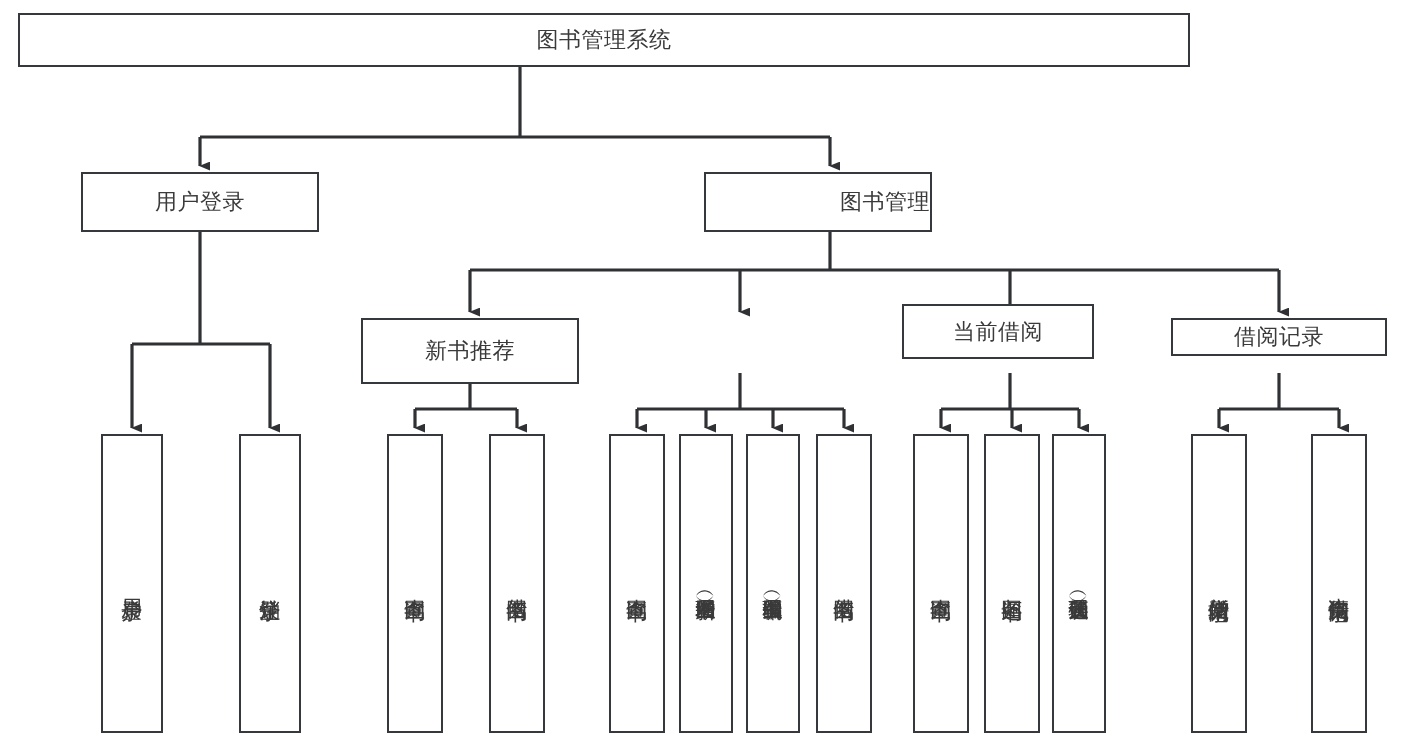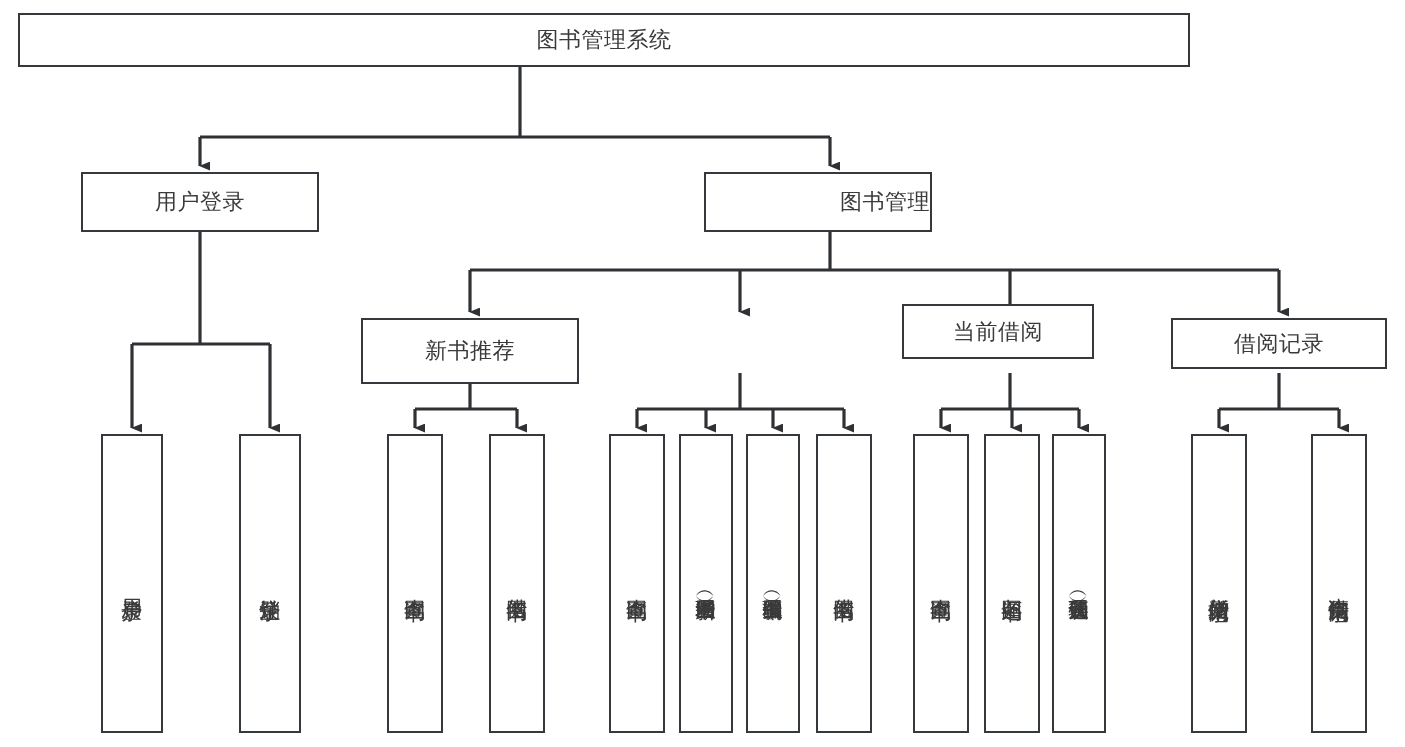--- a/index.html
+++ b/index.html
@@ -134,21 +134,21 @@
   <div class="node-box" style="left: 704px; top: 172px; width: 228px; height: 60px; border-color: rgb(53, 56, 60); justify-content: flex-end;">
     <span class="node-label-h" style="color: rgb(58, 58, 58);">图书管理</span>
   </div>
 
   <div class="node-box" style="left: 361px; top: 318px; width: 218px; height: 66px; border-color: rgb(53, 56, 60);">
     <span class="node-label-h" style="color: rgb(58, 58, 58);">新书推荐</span>
   </div>
   <div class="node-box" style="left: 902px; top: 304px; width: 192px; height: 55px; border-color: rgb(53, 56, 60);">
     <span class="node-label-h" style="color: rgb(58, 58, 58);">当前借阅</span>
   </div>
-  <div class="node-box" style="left: 1171px; top: 318px; width: 216px; height: 51px; border-color: rgb(53, 56, 60);">
+  <div class="node-box" style="left: 1171px; top: 318px; width: 216px; height: 38px; border-color: rgb(53, 56, 60);">
     <span class="node-label-h" style="color: rgb(58, 58, 58);">借阅记录</span>
   </div>
 
   <div class="node-box" style="left: 101px; top: 434px; width: 62px; height: 299px; border-color: rgb(53, 56, 60);">
     <span class="node-label-v" style="color: rgb(58, 58, 58);">用户登录</span>
   </div>
   <div class="node-box" style="left: 239px; top: 434px; width: 62px; height: 299px; border-color: rgb(53, 56, 60);">
     <span class="node-label-v" style="color: rgb(58, 58, 58);">注销登录</span>
   </div>
   <div class="node-box" style="left: 387px; top: 434px; width: 56px; height: 299px; border-color: rgb(53, 56, 60);">

